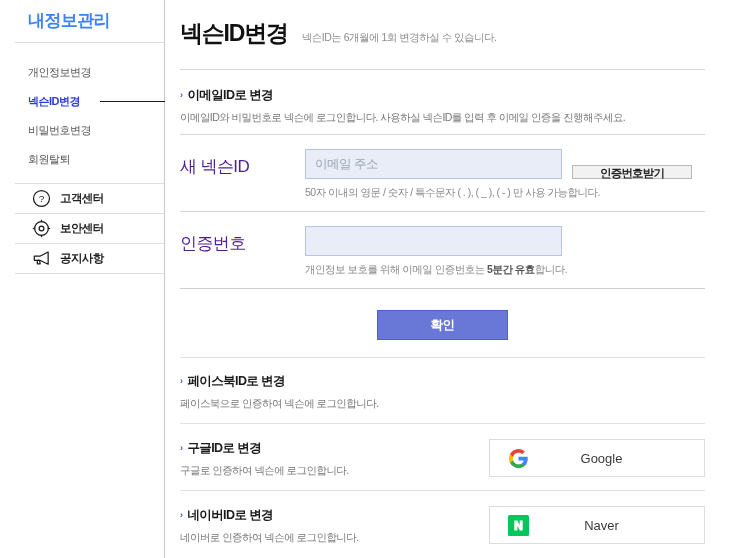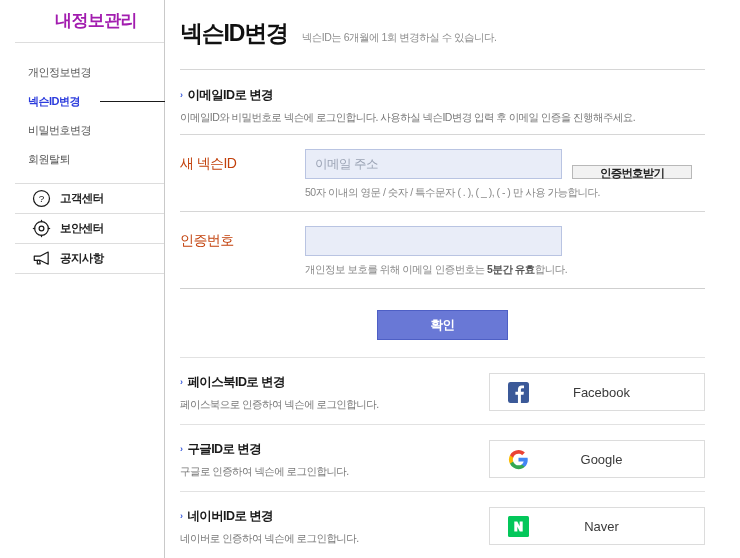--- a/index.html
+++ b/index.html
@@ -24,25 +24,24 @@
     width: 165px;
     flex: 0 0 165px;
     height: 558px;
     border-right: 1px solid #c9c9c9;
     position: relative;
     background: #fff;
   }
   .sb-title {
     font-size: 17px;
     font-weight: 700;
-    color: #a21caf;
+    color: #3b82f6;
     letter-spacing: -0.6px;
     padding: 8px 0 0 28px;
     line-height: 26px;
-    text-align: center;
   }
   .sb-title-rule {
     height: 1px;
     background: #dddddd;
     margin: 8px 0 0 15px;
   }
   .sb-nav {
     padding: 14px 0 10px 0;
   }
   .sb-nav-item {
@@ -155,22 +154,22 @@
     display: flex;
     align-items: flex-start;
     border-top: 1px solid #d6d6d6;
     padding: 14px 0 12px 0;
     min-height: 54px;
   }
   .form-row.last { border-bottom: 1px solid #cfcfcf; }
   .form-label {
     width: 125px;
     flex: 0 0 125px;
-    font-size: 14px;
-    color: #c2410c;
+    font-size: 17px;
+    color: #4c1d95;
     letter-spacing: -0.6px;
     padding-top: 6px;
   }
   .form-field { flex: 1 1 auto; }
   .field-line {
     display: flex;
     align-items: flex-end;
   }
   .txt-input {
     width: 257px;
@@ -331,21 +330,21 @@
       <div class="page-title">넥슨ID변경</div>
       <div class="page-sub">넥슨ID는 6개월에 1회 변경하실 수 있습니다.</div>
     </div>
     <div class="head-rule"></div>
 
     <section class="section">
       <div class="sec-head">
         <span class="sec-arrow">›</span>
         <span>이메일ID로 변경</span>
       </div>
-      <div class="sec-desc">이메일ID와 비밀번호로 넥슨에 로그인합니다. 사용하실 넥슨ID변경 입력 후 이메일 인증을 진행해주세요.</div>
+      <div class="sec-desc">이메일ID와 비밀번호로 넥슨에 로그인합니다. 사용하실 넥슨ID를 입력 후 이메일 인증을 진행해주세요.</div>
 
       <div class="form-table">
 
         <div class="form-row">
           <div class="form-label">새 넥슨ID</div>
           <div class="form-field">
             <div class="field-line">
               <input class="txt-input" type="text" placeholder="이메일 주소" style="">
               <button class="btn-code">인증번호받기</button>
             </div>
@@ -375,33 +374,20 @@
     </section>
 
     <section class="social-block first">
       <div class="social-left">
         <div class="sec-head">
           <span class="sec-arrow">›</span>
           <span>페이스북ID로 변경</span>
         </div>
         <div class="sec-desc">페이스북으로 인증하여 넥슨에 로그인합니다.</div>
       </div>
-      <div class="social-btn">
-        <span class="sico">
-          <svg viewBox="0 0 21 21" width="21" height="21">
-            <rect x="0" y="0" width="21" height="21" rx="2.5" fill="#3b5998"></rect>
-            <path d="M12.9 21 L12.9 12.8 L15.5 12.8 L15.9 9.7 L12.9 9.7 L12.9 7.8
-                     C12.9 6.9 13.15 6.3 14.45 6.3 L16 6.3 L16 3.55
-                     C15.73 3.51 14.8 3.43 13.73 3.43
-                     C11.48 3.43 9.95 4.8 9.95 7.32 L9.95 9.7 L7.4 9.7 L7.4 12.8
-                     L9.95 12.8 L9.95 21 Z" fill="#ffffff"></path>
-          </svg>
-        </span>
-        <span class="sname">Facebook</span>
-      </div>
     </section>
 
     <section class="social-block">
       <div class="social-left">
         <div class="sec-head">
           <span class="sec-arrow">›</span>
           <span>구글ID로 변경</span>
         </div>
         <div class="sec-desc">구글로 인증하여 넥슨에 로그인합니다.</div>
       </div>

